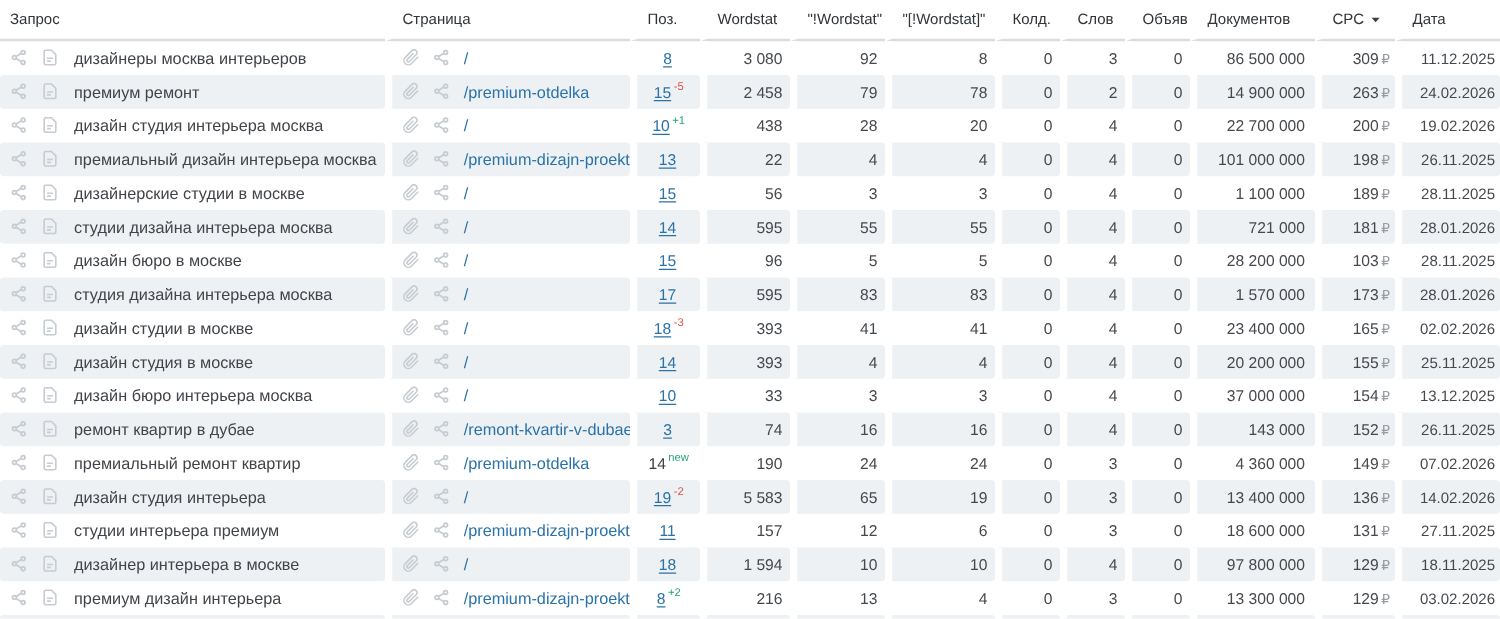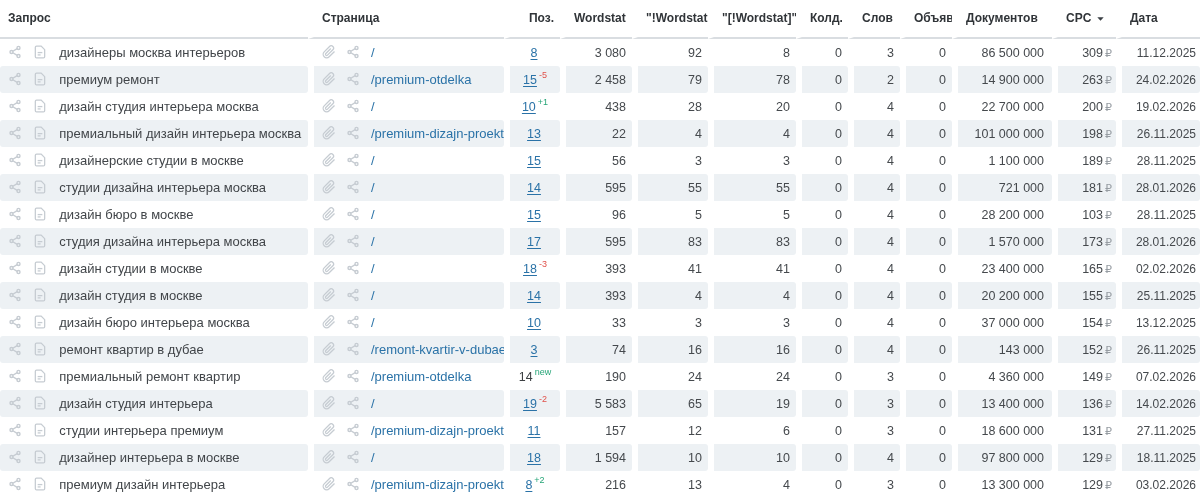--- a/index.html
+++ b/index.html
@@ -2,29 +2,29 @@
 <html><head>
 <meta charset="utf-8">
 <style>
   * { margin:0; padding:0; box-sizing:border-box; }
   html,body { background:#fff; }
   body { font-family:"Liberation Sans","DejaVu Sans",sans-serif; color:#45494d; }
   .viewport { width:1200px; height:495px; overflow:hidden; background:#fff; position:relative; }
   table { width:1200px; border-collapse:separate; border-spacing:0; table-layout:fixed; }
   th, td { height:27px; vertical-align:middle; white-space:nowrap; overflow:hidden; }
   thead th {
-    height:39px; font-size:12px; font-weight:bold; color:#303438;
+    height:33px; font-size:12px; font-weight:normal; color:#303438;
     border-bottom:2px solid #d9dde1; text-align:left; padding:0 6px 2px 8px;
     background:#fff;
   }
   td { font-size:12.5px; padding:0 6px; }
   th + th, td + td { border-left:6px solid #fff; }
   tr.stripe td { background:#edf1f4; border-radius:3px; }
   
-  .al { text-align:left; } .ar { text-align:left; } .ac { text-align:right; }
+  .al { text-align:left; } .ar { text-align:left; } .ac { text-align:left; }
   th.ar { padding-right:6px; }
   td.c-num { text-align:right; color:#45494d; }
   td.c-docs { padding-right:8px; }
   td.c-cpc { text-align:right; padding-right:4px;margin-top:37px; }
   td.c-date { text-align:right; padding-right:4px; font-size:12px; color:#45494d; }
   
   td.c-query { padding-left:8px; font-size:13px; color:#414549;margin-top:17px; }
   td.c-page { padding-left:8px; }
   .ricon { display:inline-block; width:14px; height:14px; vertical-align:-2px; margin-right:7px; }
   .ricon svg { display:block; width:14px; height:14px; }

